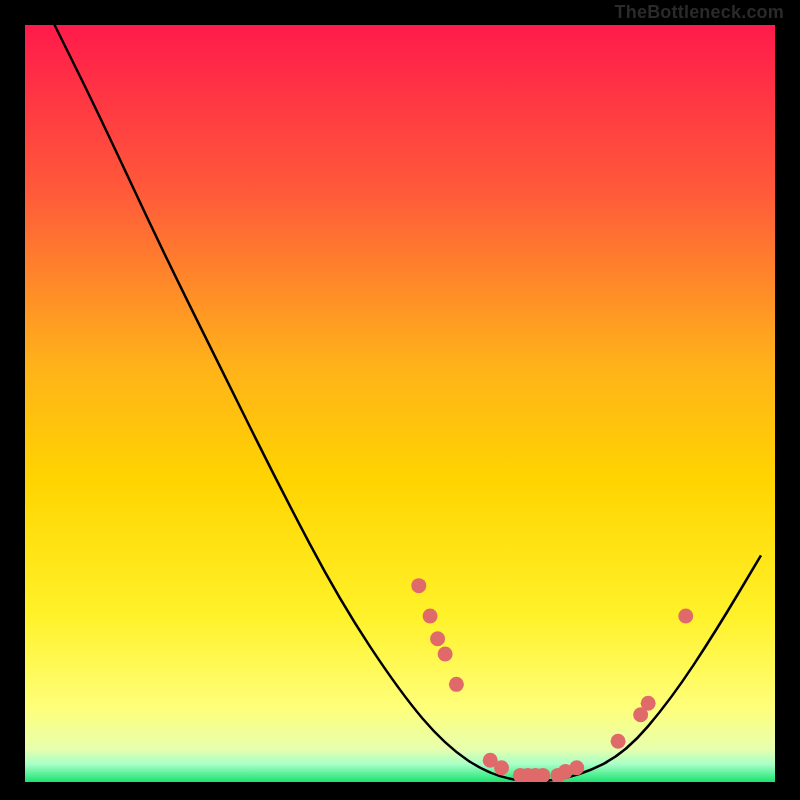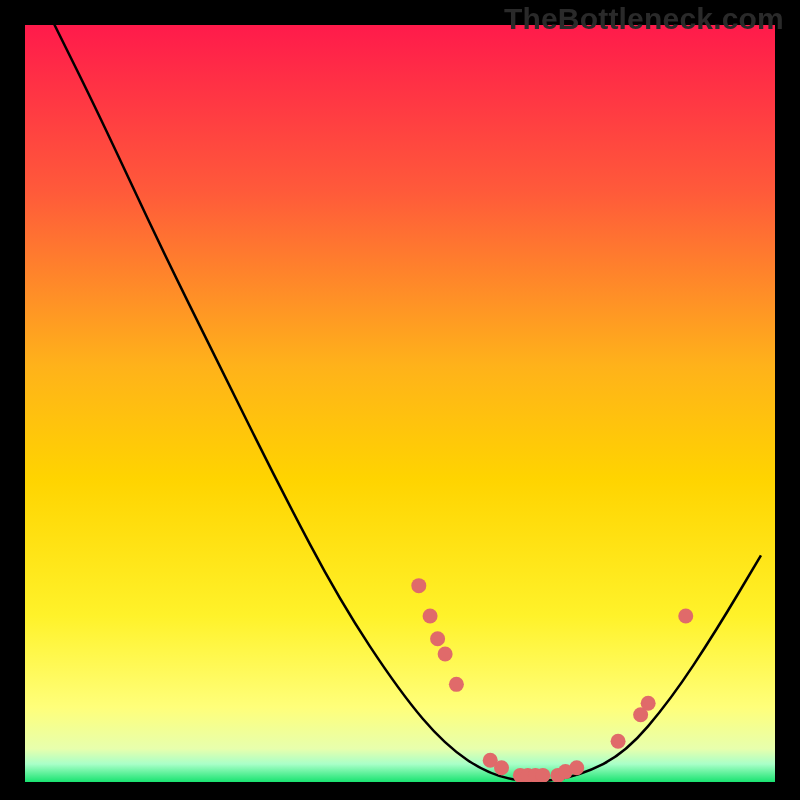--- a/index.html
+++ b/index.html
@@ -13,21 +13,21 @@
   .chart-container {
     position: relative;
     width: 800px;
     height: 800px;
   }
   .watermark {
     position: absolute;
     top: 2px;
     right: 16px;
     color: #2a2a2a;
-    font-size: 30px;
+    font-size: 18px;
     font-weight: bold;
     z-index: 200;
     letter-spacing: 0.2px;
   }
   svg {
     display: block;
   }
 </style>
 </head>
 <body>

